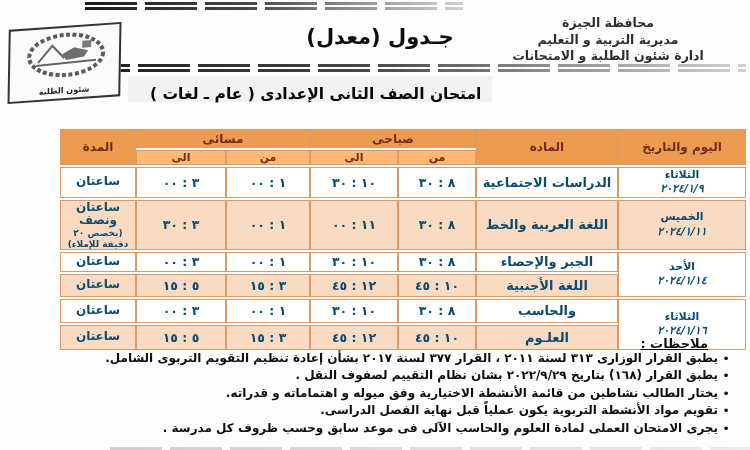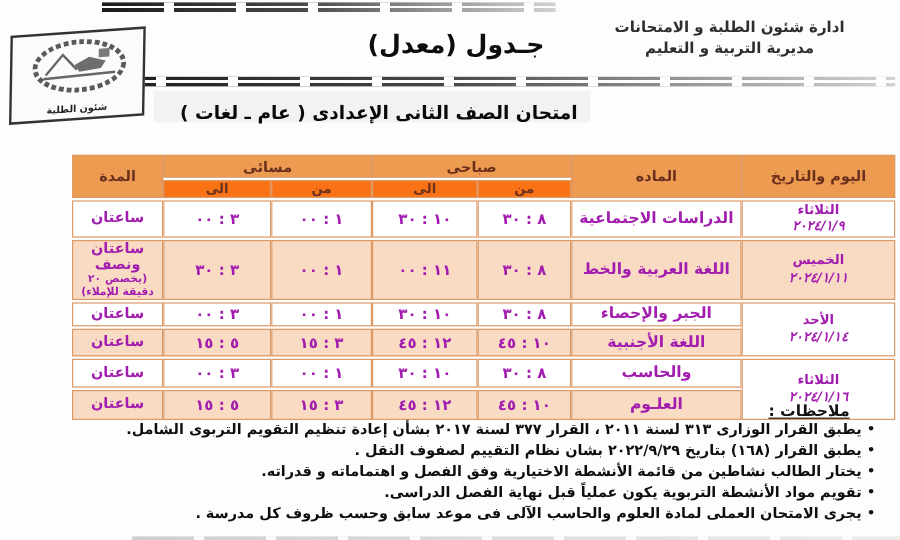--- a/index.html
+++ b/index.html
@@ -65,23 +65,23 @@
     border-collapse:separate; border-spacing:0 2px;
   }
   .schedule th, .schedule td {
     border:1px solid #DC9A67; text-align:center; vertical-align:middle;
     padding:0 2px; overflow:hidden;
   }
   .schedule thead th.main {
     background:#ED9B51; color:#6B2F1E; font-size:12px; font-weight:bold; height:19px;
   }
   .schedule thead th.sub {
-    background:#f97316; color:#6B2F1E; font-size:11px; font-weight:bold; height:12px;
-  }
-  .schedule td { color:#a21caf; font-weight:bold; background:#ffffff; }
+    background:#fdba74; color:#6B2F1E; font-size:11px; font-weight:bold; height:12px;
+  }
+  .schedule td { color:#0c4a6e; font-weight:bold; background:#ffffff; }
   tr.shaded td { background:#F9DBC3; }
   td.white-cell { background:#ffffff !important; }
   .day-cell { font-size:11px; line-height:1.3; }
   .day-cell .date-line { letter-spacing:.5px;font-style:italic; }
   .subject-cell { font-size:13px; color:#3A2418; }
   .time-cell { font-size:12.5px; letter-spacing:1.5px; }
   .dur-cell { font-size:12px; line-height:1.15; }
   .dur-note { display:block; font-size:9px; font-weight:bold; line-height:1.15; }
 
   
@@ -110,22 +110,23 @@
       <ellipse cx="52" cy="25" rx="37" ry="20" fill="none" stroke="#5a5a5a" stroke-width="4" stroke-dasharray="4 2.5"></ellipse>
       <path d="M24 31 L38 15 L50 28" fill="none" stroke="#666" stroke-width="2"></path>
       <path d="M48 24 L60 18 L74 22 L70 28 L52 30 Z" fill="#6e6e6e"></path>
       <rect x="68" y="12" width="9" height="7" fill="#7a7a7a"></rect>
       <line x1="22" y1="34" x2="82" y2="32" stroke="#666" stroke-width="2"></line>
     </svg>
     <span class="stamp-caption">شئون الطلبة</span>
   </div>
 
   <div class="agency">
+    <div>محافظة الجيزة</div>
+    <div>مديرية التربية و التعليم</div>
     <div>ادارة شئون الطلبة و الامتحانات</div>
-    <div>مديرية التربية و التعليم</div>
   </div>
 
   <div class="doc-title">جـدول (معدل)</div>
 
   <div class="stripe stripe-head"></div>
 
   <div class="exam-title">
     <div class="l1">امتحان الصف الثانى الإعدادى ( عام ـ لغات )</div>
   </div>
 
@@ -232,21 +233,21 @@
     <div class="note">
       <span class="bullet">•</span>
       <span class="note-text">يطبق القرار الوزارى ٣١٣ لسنة ٢٠١١ ، القرار ٣٧٧ لسنة ٢٠١٧  بشأن إعادة تنظيم التقويم التربوى الشامل.</span>
     </div>
     <div class="note">
       <span class="bullet">•</span>
       <span class="note-text">يطبق القرار (١٦٨) بتاريخ ٢٠٢٢/٩/٢٩ بشان نظام التقييم لصفوف النقل .</span>
     </div>
     <div class="note">
       <span class="bullet">•</span>
-      <span class="note-text">يختار الطالب نشاطين من قائمة الأنشطة الاختيارية وفق الفصل و اهتماماته و قدراته.</span>
+      <span class="note-text">يختار الطالب نشاطين من قائمة الأنشطة الاختيارية وفق ميوله و اهتماماته و قدراته.</span>
     </div>
     <div class="note">
       <span class="bullet">•</span>
       <span class="note-text">تقويم مواد الأنشطة التربوية يكون عملياً قبل نهاية الفصل الدراسى.</span>
     </div>
     <div class="note">
       <span class="bullet">•</span>
       <span class="note-text">يجرى الامتحان العملى لمادة العلوم والحاسب الآلى  فى موعد سابق وحسب ظروف كل مدرسة .</span>
     </div>
   </div>

